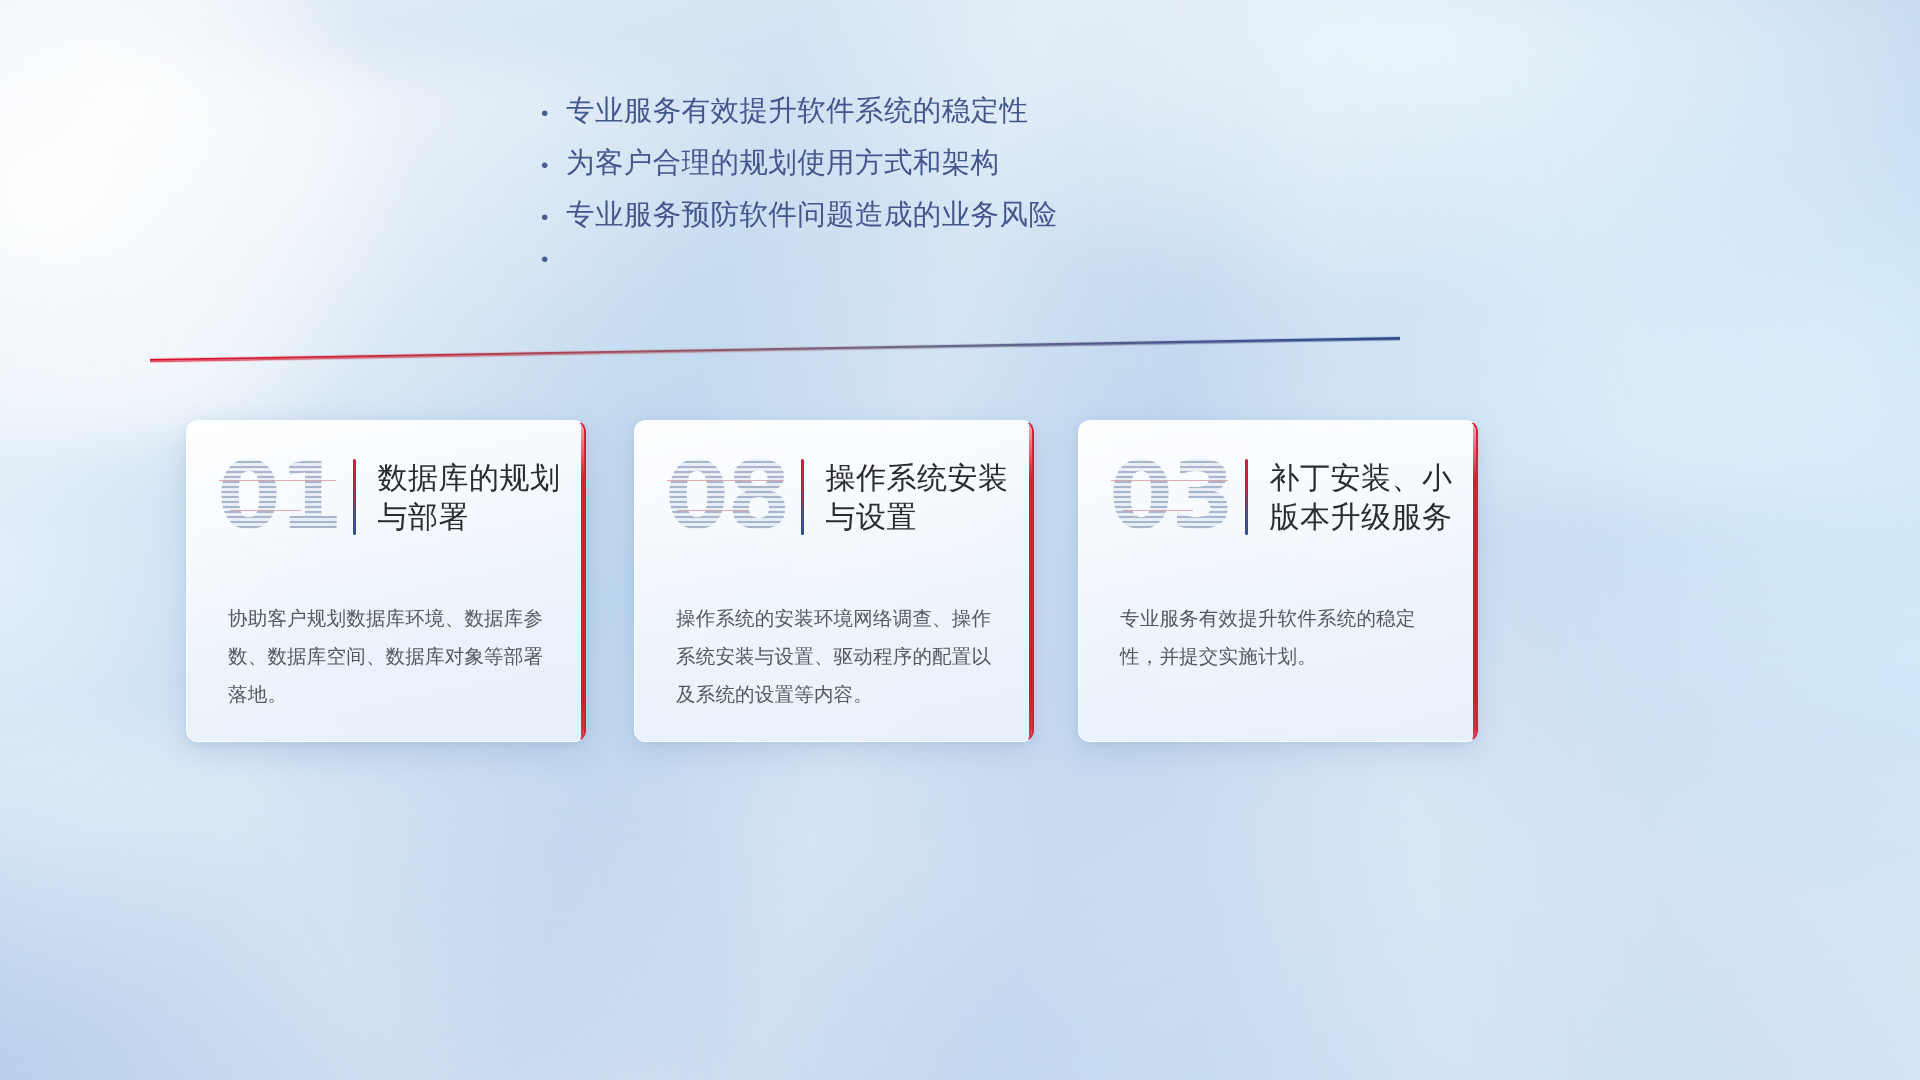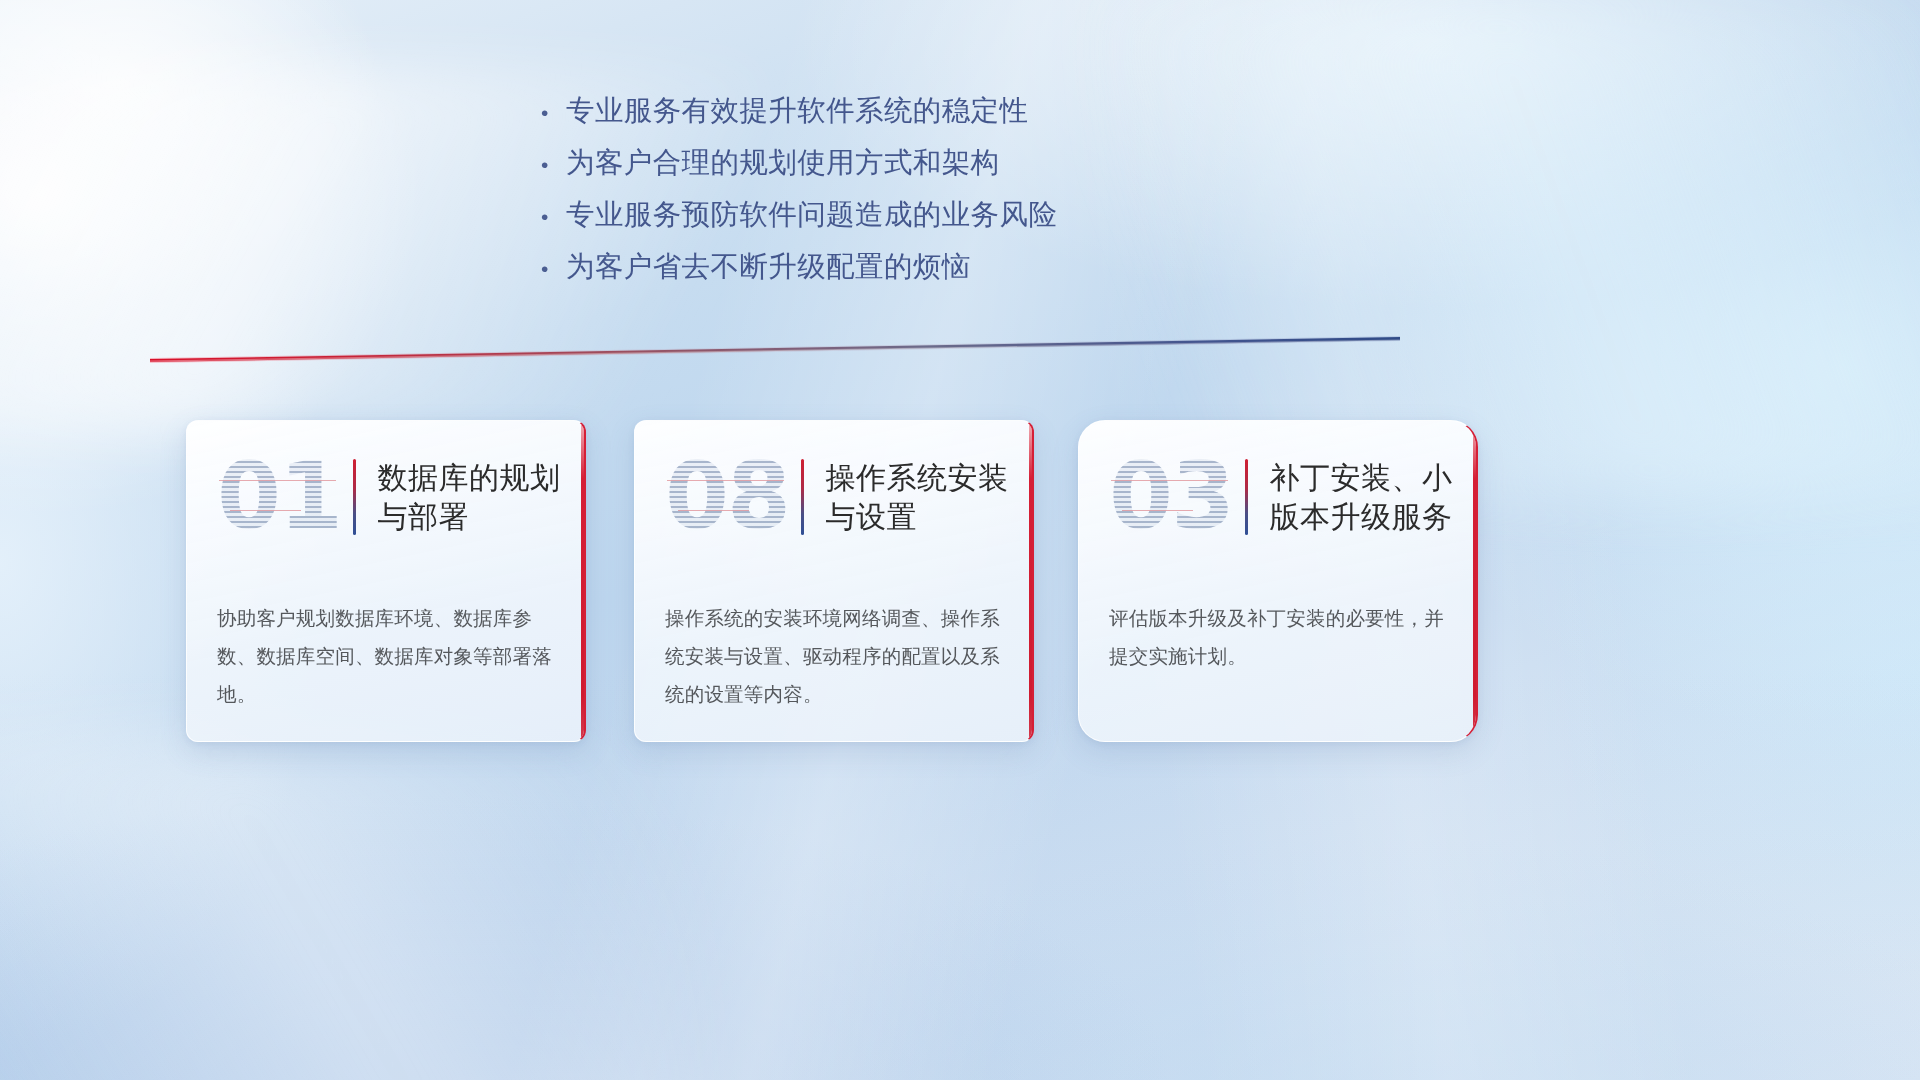--- a/index.html
+++ b/index.html
@@ -103,21 +103,21 @@
     box-shadow:0 10px 28px rgba(90,120,165,.16), 0 2px 6px rgba(90,120,165,.10);
     overflow:hidden;
     margin-left:36px;
   }
   .card::after {
     content:""; position:absolute; right:0; top:0; bottom:0; width:3px;
     background:linear-gradient(to bottom, rgba(236,120,130,.55) 0%, #d51f36 18%, #cf1b30 86%, rgba(207,27,48,.85) 100%);
   }
   .card-1 { left:150px; }
   .card-2 { left:598px; }
-  .card-3 { left:1042px;border-radius:27px; }
+  .card-3 { left:1042px; }
 
   .card-head {
     position:relative; height:152px;
     display:flex; align-items:center; padding:0 0 0 24px;
   }
   .card-num {
     position:relative;
     width:136px; flex:0 0 136px;
     height:108px;
     display:flex; align-items:center; justify-content:center;
@@ -154,21 +154,21 @@
   }
   .card-title {
     font-size:30px;
     font-weight:400;
     color:#2b2b2b;
     line-height:1.30;
     letter-spacing:.5px;
     max-width:200px;
   }
   .card-body {
-    padding:26px 30px 0 30px;
+    padding:26px 30px 0 41px;
     font-size:19.5px;
     line-height:1.95;
     color:#55585c;
     letter-spacing:.2px;
   }
 </style>
 </head>
 <body>
 
 <div class="bg bg-base"></div>
@@ -192,21 +192,20 @@
     <span class="bullet-text">为客户合理的规划使用方式和架构</span>
   </div>
 
   <div class="bullet-row">
     <span class="bullet-dot">•</span>
     <span class="bullet-text">专业服务预防软件问题造成的业务风险</span>
   </div>
 
   <div class="bullet-row">
     <span class="bullet-dot">•</span>
-    <span class="bullet-text">为客户省去不断升级配置的烦恼</span>
   </div>
 
 </div>
 
 <div class="divider-wrap">
   <svg width="1250" height="32" viewBox="0 0 1250 32">
     <defs>
       <linearGradient id="divgrad" x1="0" y1="0" x2="1" y2="0">
         <stop offset="0" stop-color="#d8102a"></stop>
         <stop offset="0.16" stop-color="#c72338"></stop>
@@ -258,16 +257,16 @@
   <div class="card card-3">
     <div class="card-head">
       <div class="card-num">
         <span class="num-glyph">03</span>
         <span class="num-tintline t1"></span>
         <span class="num-tintline t2"></span>
       </div>
       <div class="card-bar"></div>
       <div class="card-title">补丁安装、小版本升级服务</div>
     </div>
-    <div class="card-body">评估版本升级及补丁安装的必要性，并提交实施计划。</div>
+    <div class="card-body">专业服务有效提升软件系统的稳定性，并提交实施计划。</div>
   </div>
 
 </div>
 
 </body></html>

